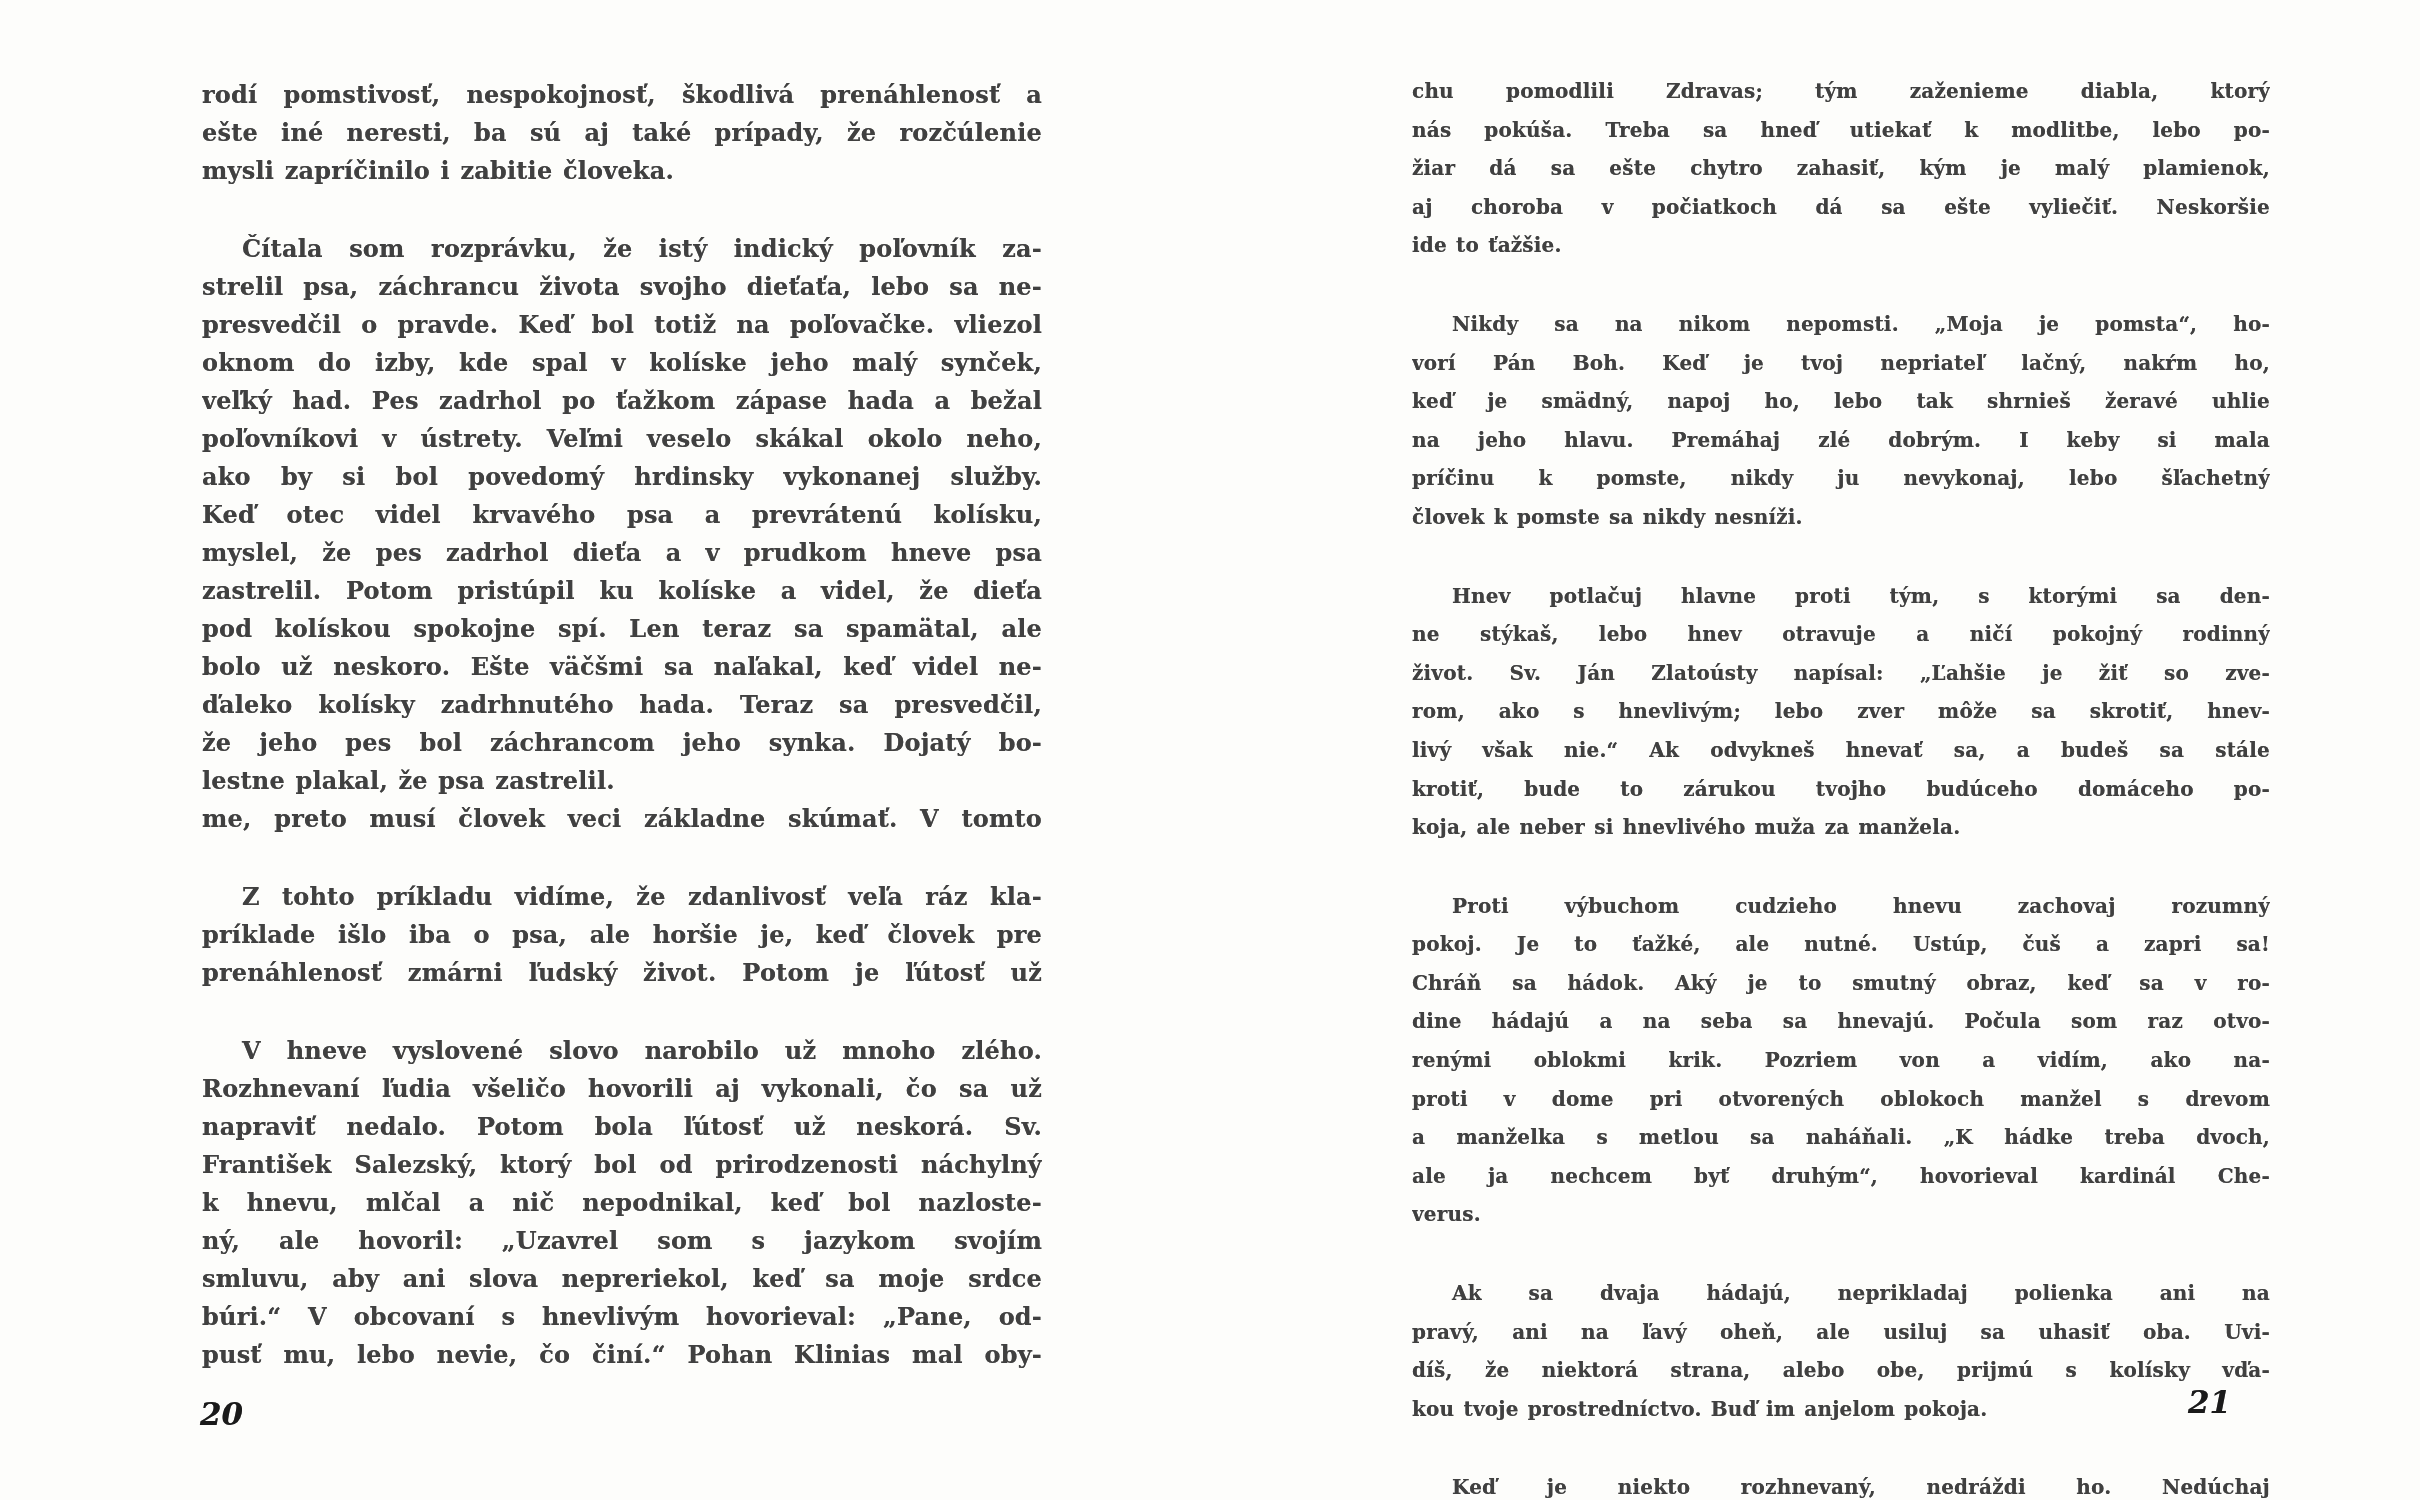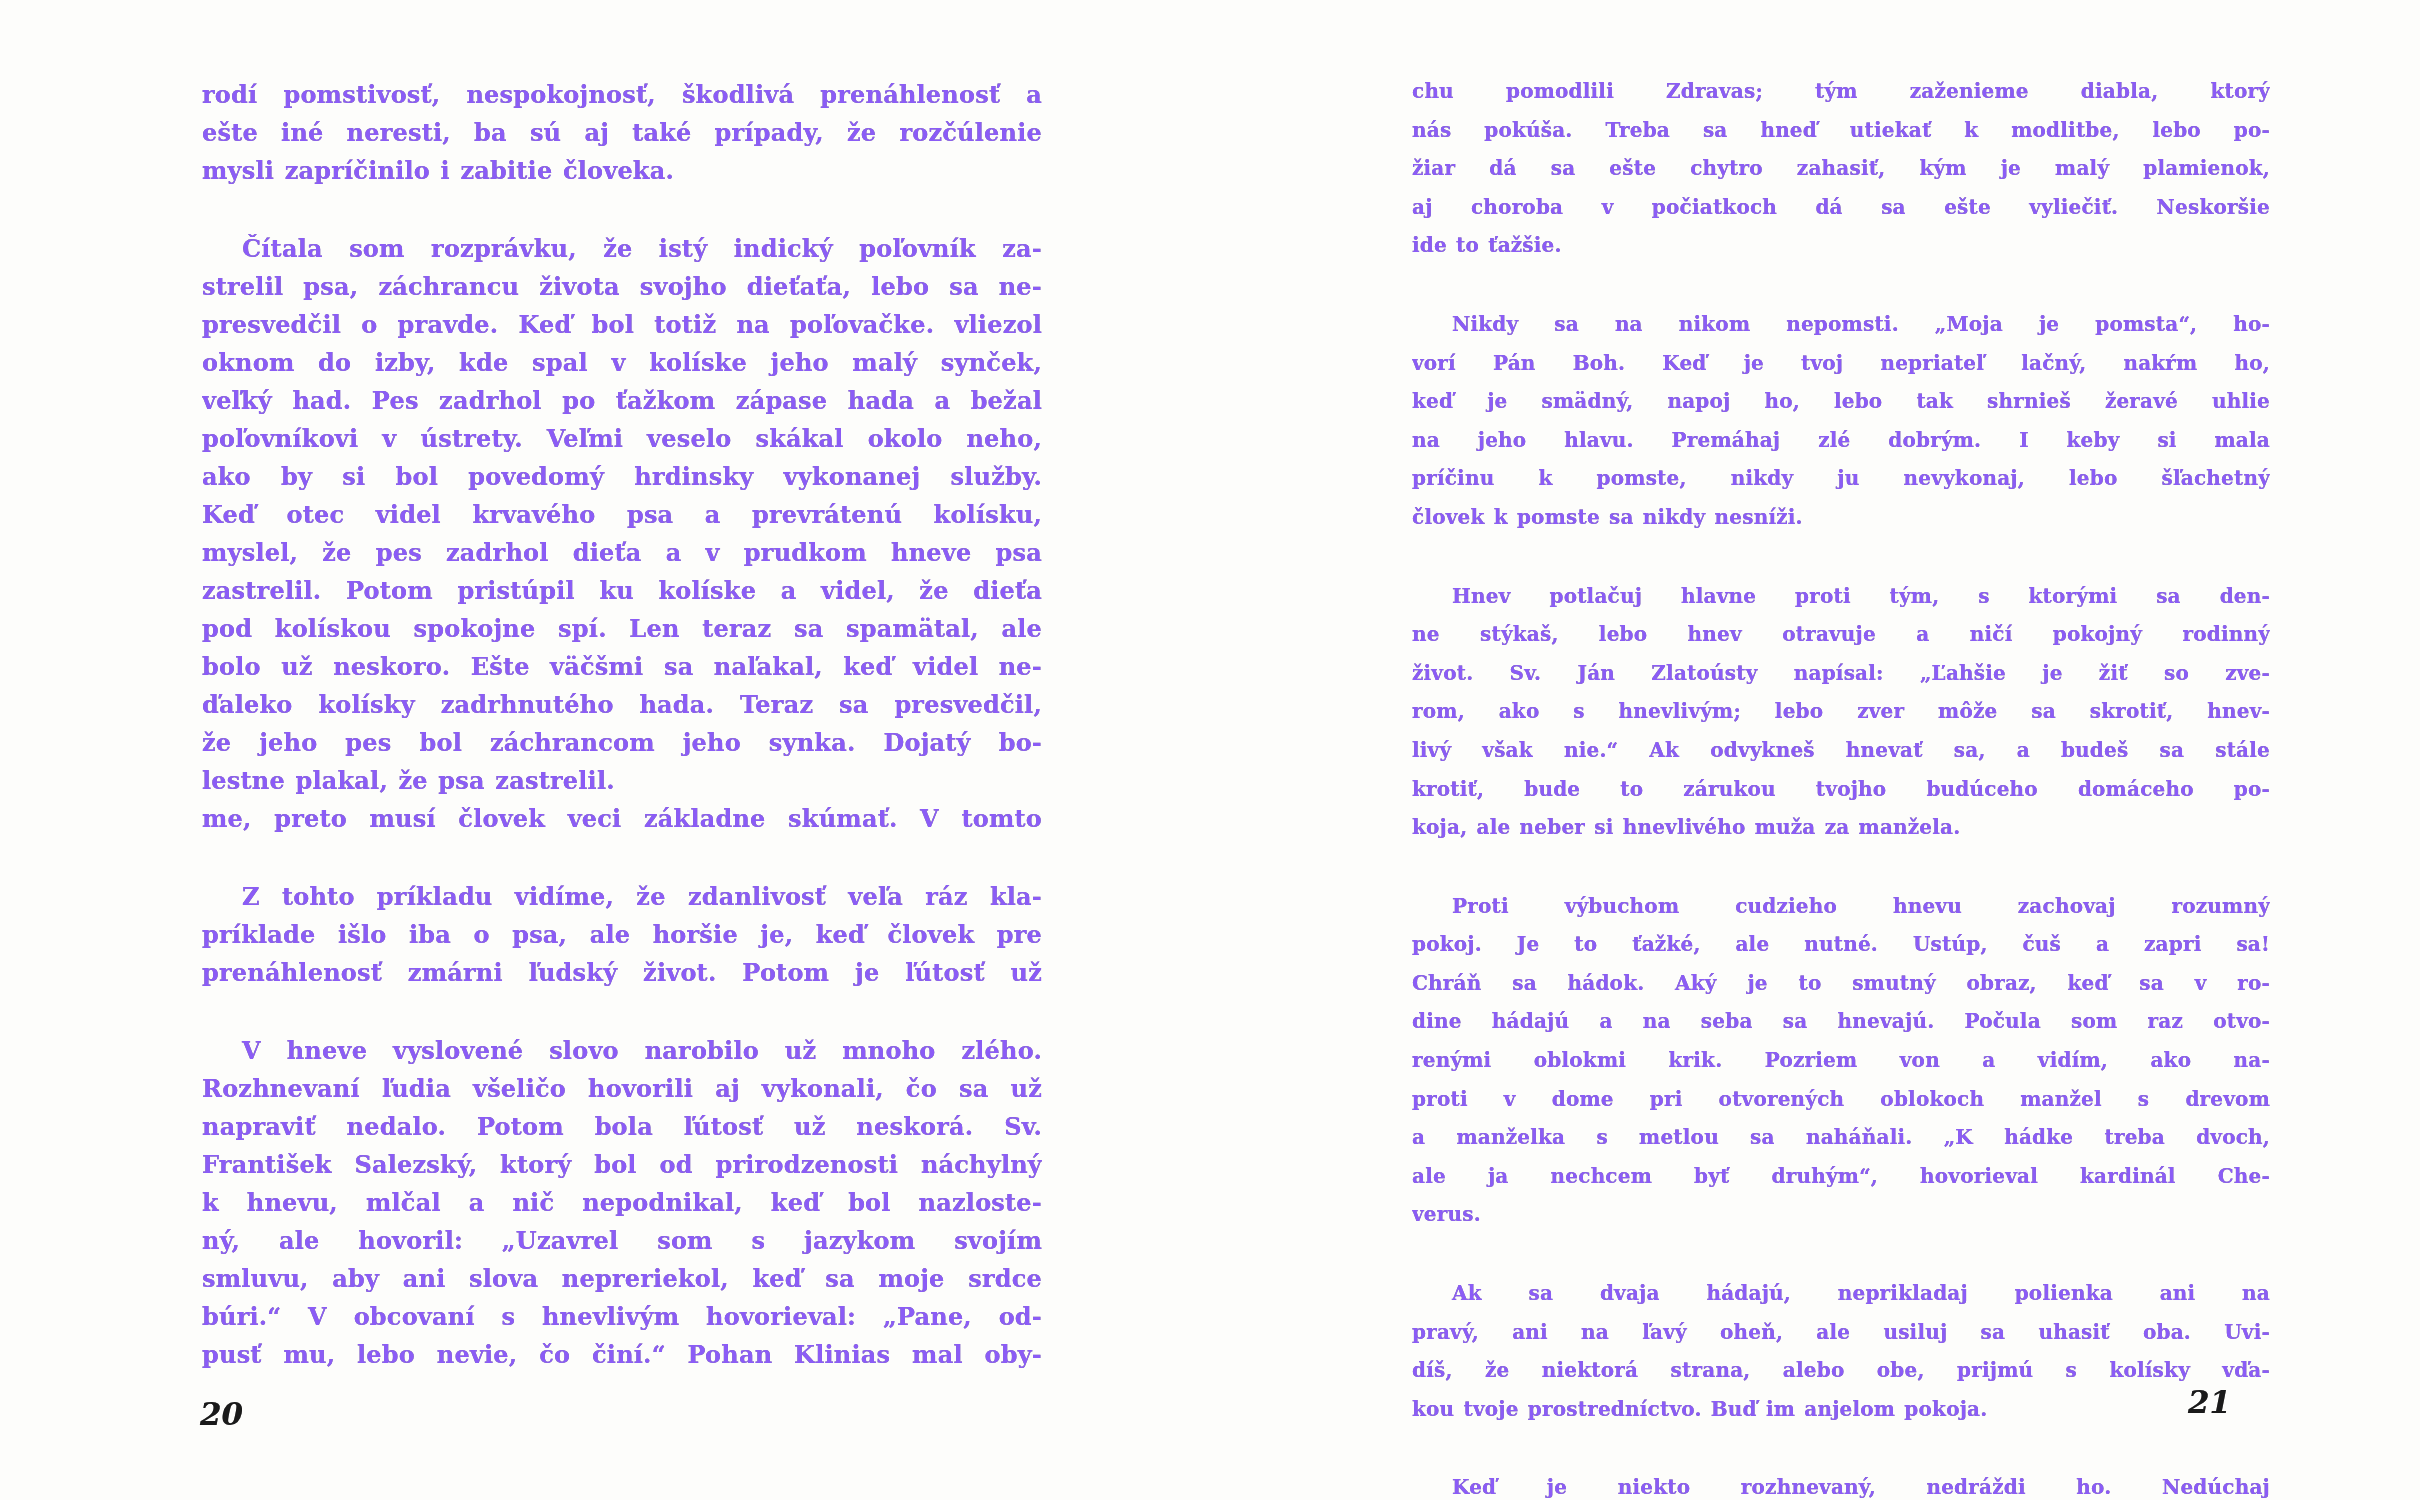--- a/index.html
+++ b/index.html
@@ -21,21 +21,21 @@
   .page {
     position: absolute;
     top: 0;
     bottom: 0;
   }
   .page.left  { left: 0;     width: 1210px; }
   .page.right { left: 1210px; width: 1210px; }
 
   .text-col {
     position: absolute;
-    color: #8b5cf6;
+    color: #404040;
     font-weight: 700;
     letter-spacing: 0.2px;
     word-spacing: 2px;
     
     text-shadow: 0 0 0.5px rgba(20,20,20,0.55);
   }
   #left-col {
     left: 202px;
     top: 76px;
     width: 840px;

